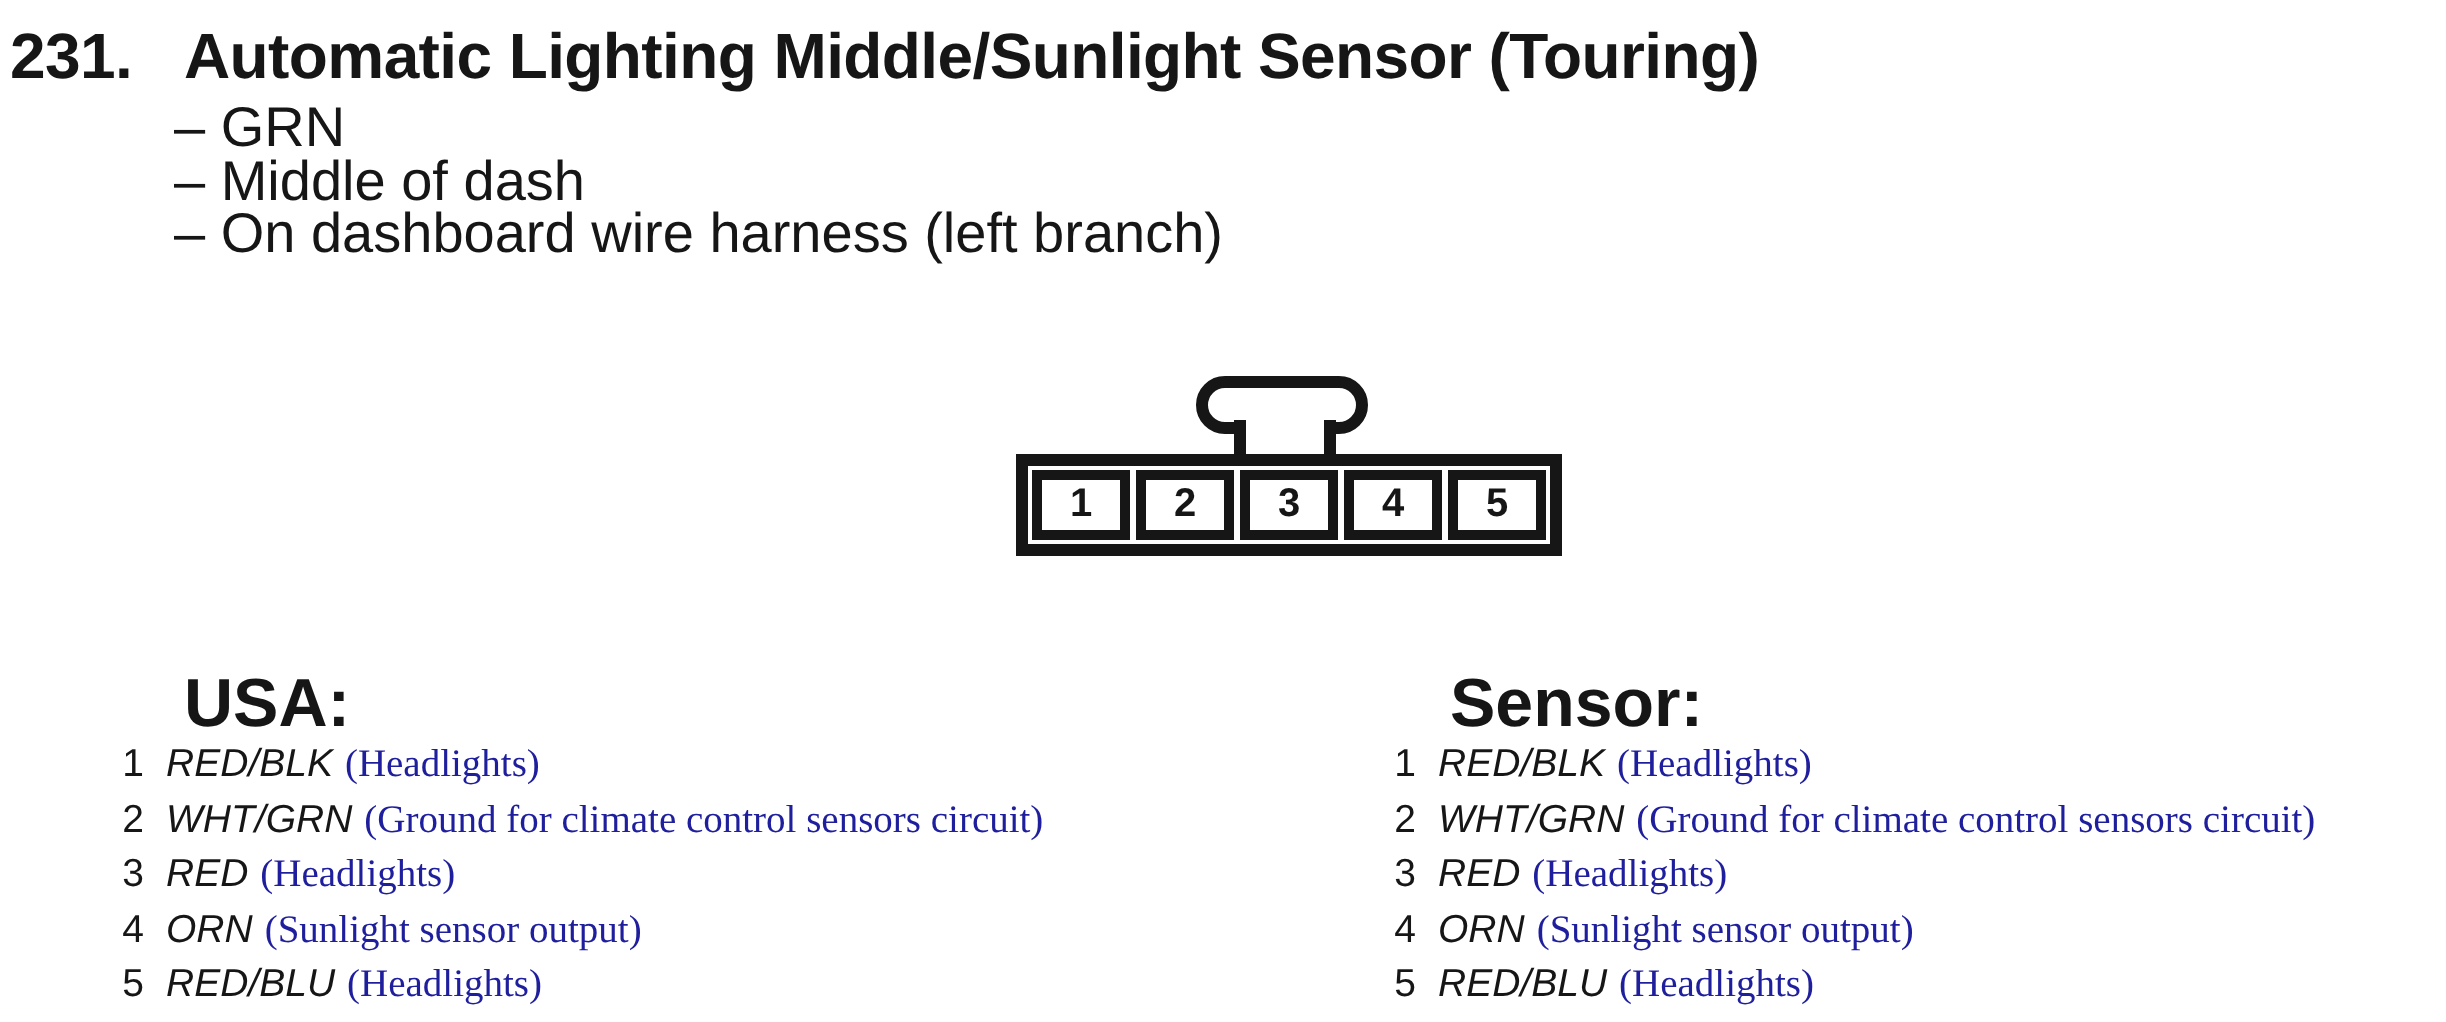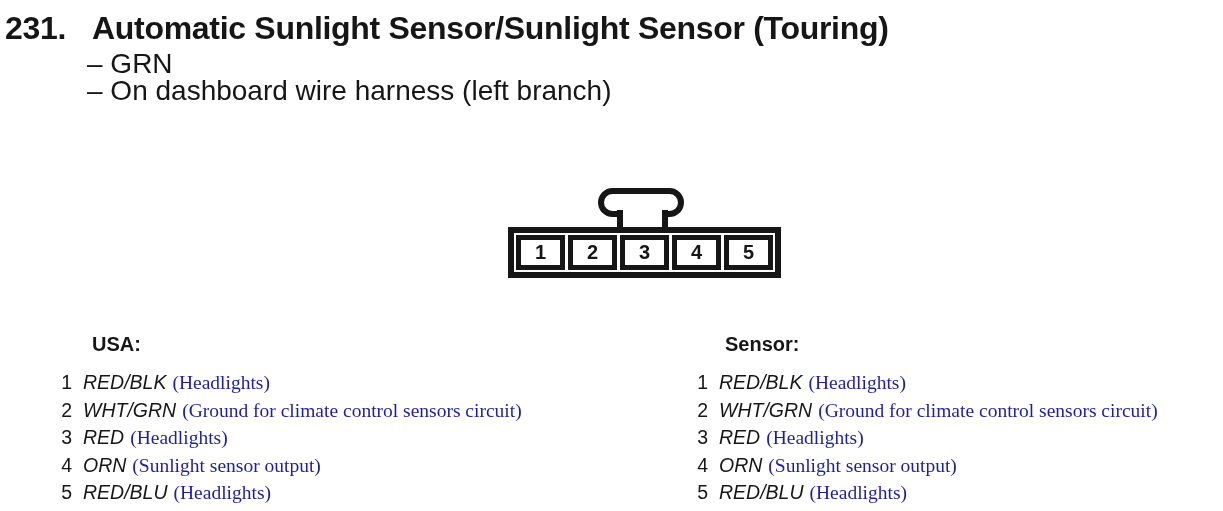--- a/index.html
+++ b/index.html
@@ -41,41 +41,42 @@
     display: flex; gap: 3px; padding: 2px;
   }
   .pin-cell {
     flex: 1; box-sizing: border-box; border: 5px solid var(--line, #161616);
     background: var(--background, #fff);
     display: flex; align-items: center; justify-content: center;
     font-weight: bold; font-size: 20px;
   }
 
   
-  .column-heading { font-size: 20px; font-weight: bold; white-space: nowrap; }
+  .column-heading { font-size: 34px; font-weight: bold; white-space: nowrap; }
   #usa-heading    { left: 92px;  top: 333px; }
   #canada-heading { left: 725px; top: 333px; }
   .pin-rows { top: 369px; font-size: 19.5px; line-height: 27.5px; }
   #usa-rows    { left: 61px; }
   #canada-rows { left: 697px; }
   .pin-row { display: flex; white-space: nowrap; }
   .pin-row .pin-num { width: 11px; text-align: right; flex: none; }
   .pin-row .wire { margin-left: 11px; font-style: italic; }
   .pin-row .func { margin-left: 6px; color: var(--function-blue, #1f1f9e); font-family: Liberation Serif, serif; }
 </style>
 </head>
 <body>
 
 <div>
 
   <span class="abs title-text" id="page-number">231.</span>
-  <span class="abs title-text" id="page-title">Automatic Sunlight Sensor/Sunlight Sensor (Touring)</span>
+  <span class="abs title-text" id="page-title">Automatic Lighting Middle/Sunlight Sensor (Touring)</span>
 
   <div class="abs" id="notes">
     <div class="note-line">– GRN</div>
+    <div class="note-line">– Middle of dash</div>
     <div class="note-line">– On dashboard wire harness (left branch)</div>
   </div>
 
   <div>
     <div class="abs" id="tab-bar"></div>
     <div class="abs" id="tab-stem"></div>
     <div class="abs" id="connector-body">
       <div class="pin-cell">
           <span>1</span>
         </div>

